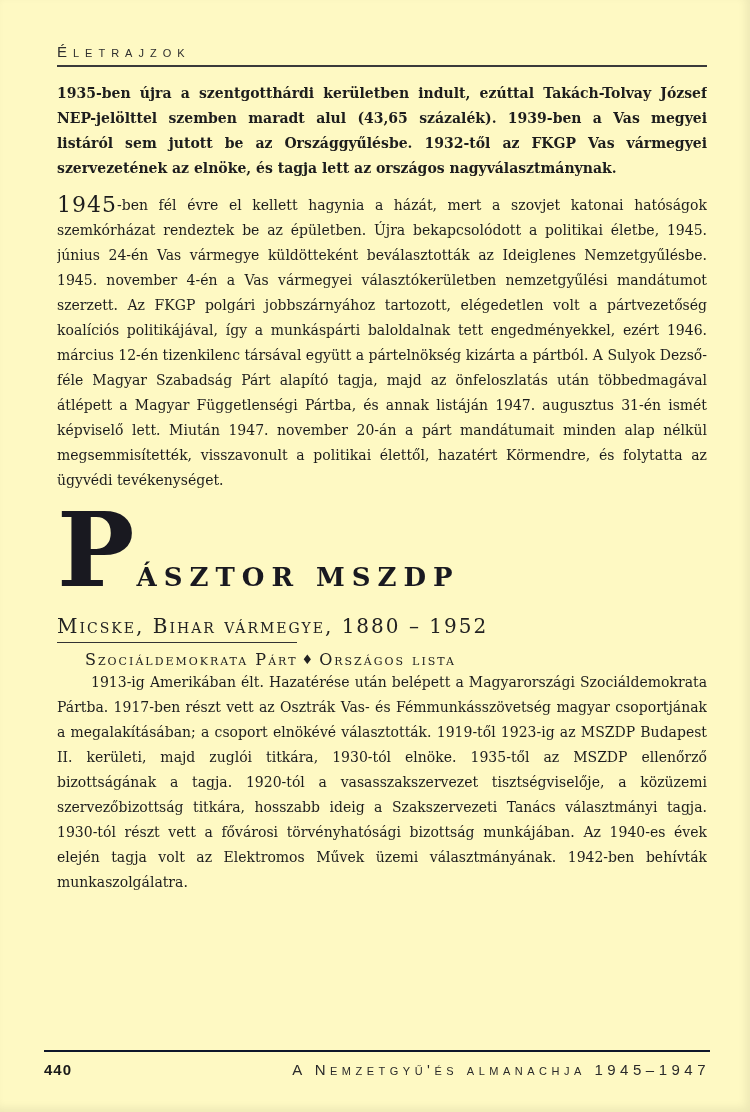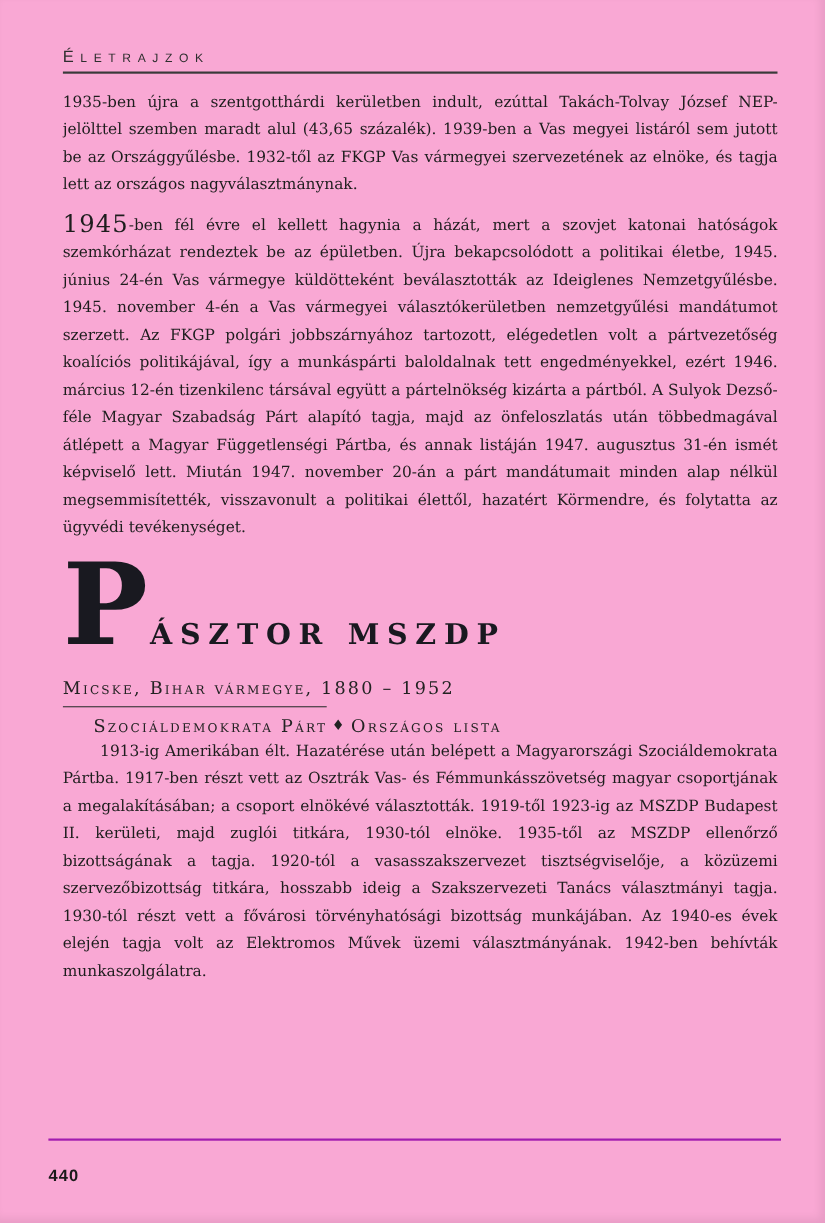--- a/index.html
+++ b/index.html
@@ -5,21 +5,21 @@
   html, body {
     margin: 0;
     padding: 0;
     background: #ffffff;
     font-family: "DejaVu Serif", serif;
   }
   .page {
     position: relative;
     width: 750px;
     height: 1112px;
-    background: #f9a8d4;
+    background: #fef9c3;
     overflow: hidden;
     box-shadow: inset -4px -4px 8px rgba(0,0,0,0.07);
     color: #1d1d1d;
   }
   .content {
     position: absolute;
     top: 0;
     left: 57px;
     width: 650px;
     bottom: 78px;
@@ -42,21 +42,21 @@
   }
   
   .body-par {
     margin: 0;
     font-size: 14px;
     line-height: 25px;
     text-align: justify;
     color: #1d1d1d;
   }
   .par-gap { margin-top: 12px; }
-  .first-par { margin-top: 14px; }
+  .first-par { margin-top: 14px; font-weight: bold; }
   .indent { text-indent: 34px; }
   .big-year {
     font-size: 22px;
     line-height: 1;
     letter-spacing: 1px;
     vertical-align: -2px;
   }
   
   .attribution {
     display: flex;
@@ -82,21 +82,21 @@
     letter-spacing: 0;
   }
   .name-rest {
     font-size: 26px;
     letter-spacing: 7px;
     margin-left: 2px;
   }
   .birth-line {
     margin-top: 8px;
     font-variant: small-caps;
-    font-size: 16px;
+    font-size: 20px;
     letter-spacing: 2px;
     line-height: 20px;
     color: #222;
   }
   .birth-rule {
     border: none;
     border-top: 1.5px solid #333;
     width: 240px;
     margin: 6px 0 7px 0;
   }
@@ -114,22 +114,22 @@
     vertical-align: 1px;
   }
   .bio-start { margin-top: 22px; }
   em { font-style: italic; }
   
   .footer {
     position: absolute;
     left: 44px;
     right: 40px;
     bottom: 34px;
-    border-top: 2px solid #a21caf;
-    padding-top: 24px;
+    border-top: 2px solid #0f172a;
+    padding-top: 9px;
     display: flex;
     justify-content: space-between;
     align-items: baseline;
   }
   .page-num {
     font-family: "Liberation Sans", sans-serif;
     font-weight: bold;
     font-size: 15px;
     letter-spacing: 1px;
     color: #1a1a1a;
@@ -167,14 +167,15 @@
         <span>Szociáldemokrata Párt</span><span class="diamond">♦</span><span>Országos lista</span>
       </div>
 
       <p class="body-par indent">1913-ig Amerikában élt. Hazatérése után belépett a Magyarországi Szociáldemokrata Pártba. 1917-ben részt vett az Osztrák Vas- és Fémmunkásszövetség magyar csoportjának a megalakításában; a csoport elnökévé választották. 1919-től 1923-ig az MSZDP Budapest II. kerületi, majd zuglói titkára, 1930-tól elnöke. 1935-től az MSZDP ellenőrző bizottságának a tagja. 1920-tól a vasasszakszervezet tisztségviselője, a közüzemi szervezőbizottság titkára, hosszabb ideig a Szakszervezeti Tanács választmányi tagja. 1930-tól részt vett a fővárosi törvényhatósági bizottság munkájában. Az 1940-es évek elején tagja volt az Elektromos Művek üzemi választmányának. 1942-ben behívták munkaszolgálatra.</p>
     </section>
 
   </div>
 
   <div class="footer">
     <span class="page-num">440</span>
+    <span class="book-title">A Nemzetgyű'és almanachja 1945–1947</span>
   </div>
 </div>
 
 </body></html>

